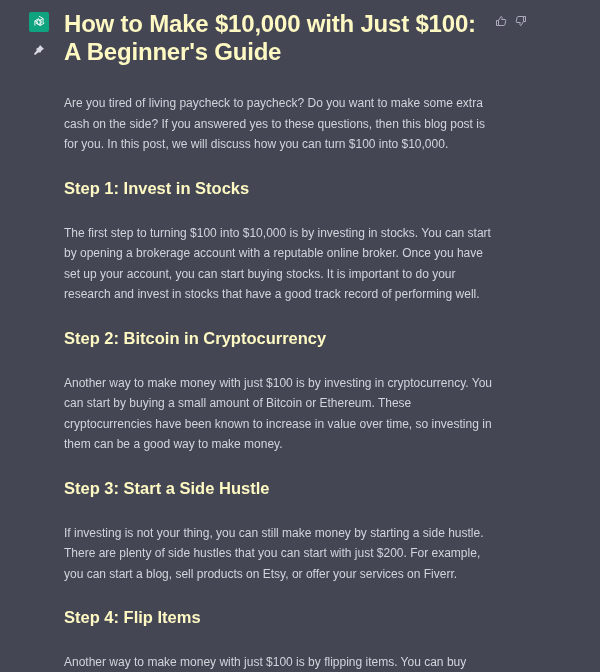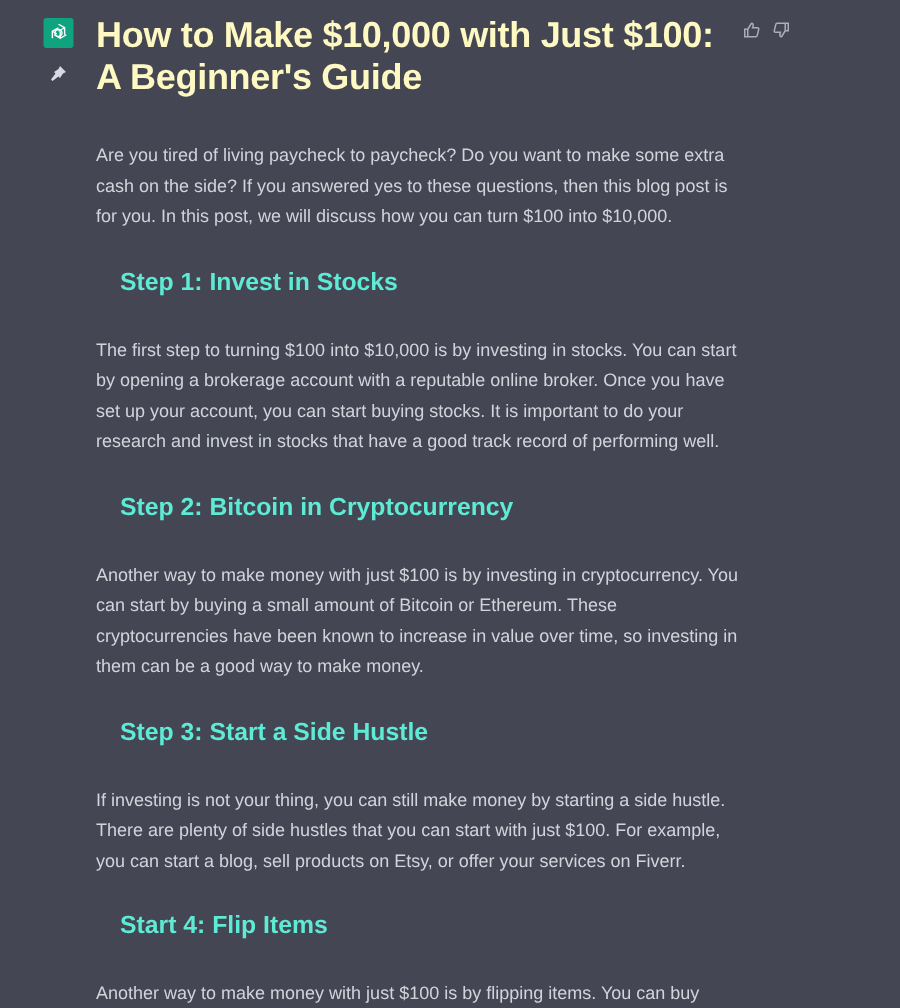--- a/index.html
+++ b/index.html
@@ -21,21 +21,21 @@
   .content { position:absolute; left:64px; top:10px; width:432px; }
   h1 {
     margin:0; font-size:24px; line-height:28px; font-weight:700; color:#fef9c3;
     letter-spacing:-0.2px;
   }
   .intro { margin-top:27px; }
   p {
     margin:0; font-size:12px; line-height:20.5px; color:#d1d5db;
   }
   h2 {
-    margin:16px; font-size:16.5px; line-height:22px; font-weight:700; color:#5eead4;
+    margin:0; font-size:16.5px; line-height:22px; font-weight:700; color:#fef9c3;
   }
   .section { margin-top:22px; }
   .section p { margin-top:24px; }
 </style>
 </head>
 <body>
 
 <div class="avatar-col">
   <div class="avatar">
     <svg width="14" height="14" viewBox="0 0 24 24" fill="none" stroke="#ffffff" stroke-width="1.6">
@@ -72,20 +72,20 @@
   <div class="section">
     <h2>Step 1: Invest in Stocks</h2>
     <p>The first step to turning $100 into $10,000 is by investing in stocks. You can start by opening a brokerage account with a reputable online broker. Once you have set up your account, you can start buying stocks. It is important to do your research and invest in stocks that have a good track record of performing well.</p>
   </div>
   <div class="section">
     <h2>Step 2: Bitcoin in Cryptocurrency</h2>
     <p>Another way to make money with just $100 is by investing in cryptocurrency. You can start by buying a small amount of Bitcoin or Ethereum. These cryptocurrencies have been known to increase in value over time, so investing in them can be a good way to make money.</p>
   </div>
   <div class="section">
     <h2>Step 3: Start a Side Hustle</h2>
-    <p>If investing is not your thing, you can still make money by starting a side hustle. There are plenty of side hustles that you can start with just $100. For example, you can start a blog, sell products on Etsy, or offer your services on Fiverr.</p>
+    <p>If investing is not your thing, you can still make money by starting a side hustle. There are plenty of side hustles that you can start with just $200. For example, you can start a blog, sell products on Etsy, or offer your services on Fiverr.</p>
   </div>
   <div class="section">
-    <h2>Start 4: Flip Items</h2>
+    <h2>Step 4: Flip Items</h2>
     <p>Another way to make money with just $100 is by flipping items. You can buy items at a discounted price and sell them for a profit. This can be anything from clothing to electronics. You can sell these items on platforms like eBay, Amazon, or Facebook Marketplace.</p>
   </div>
 
 </div>
 
 </body></html>

